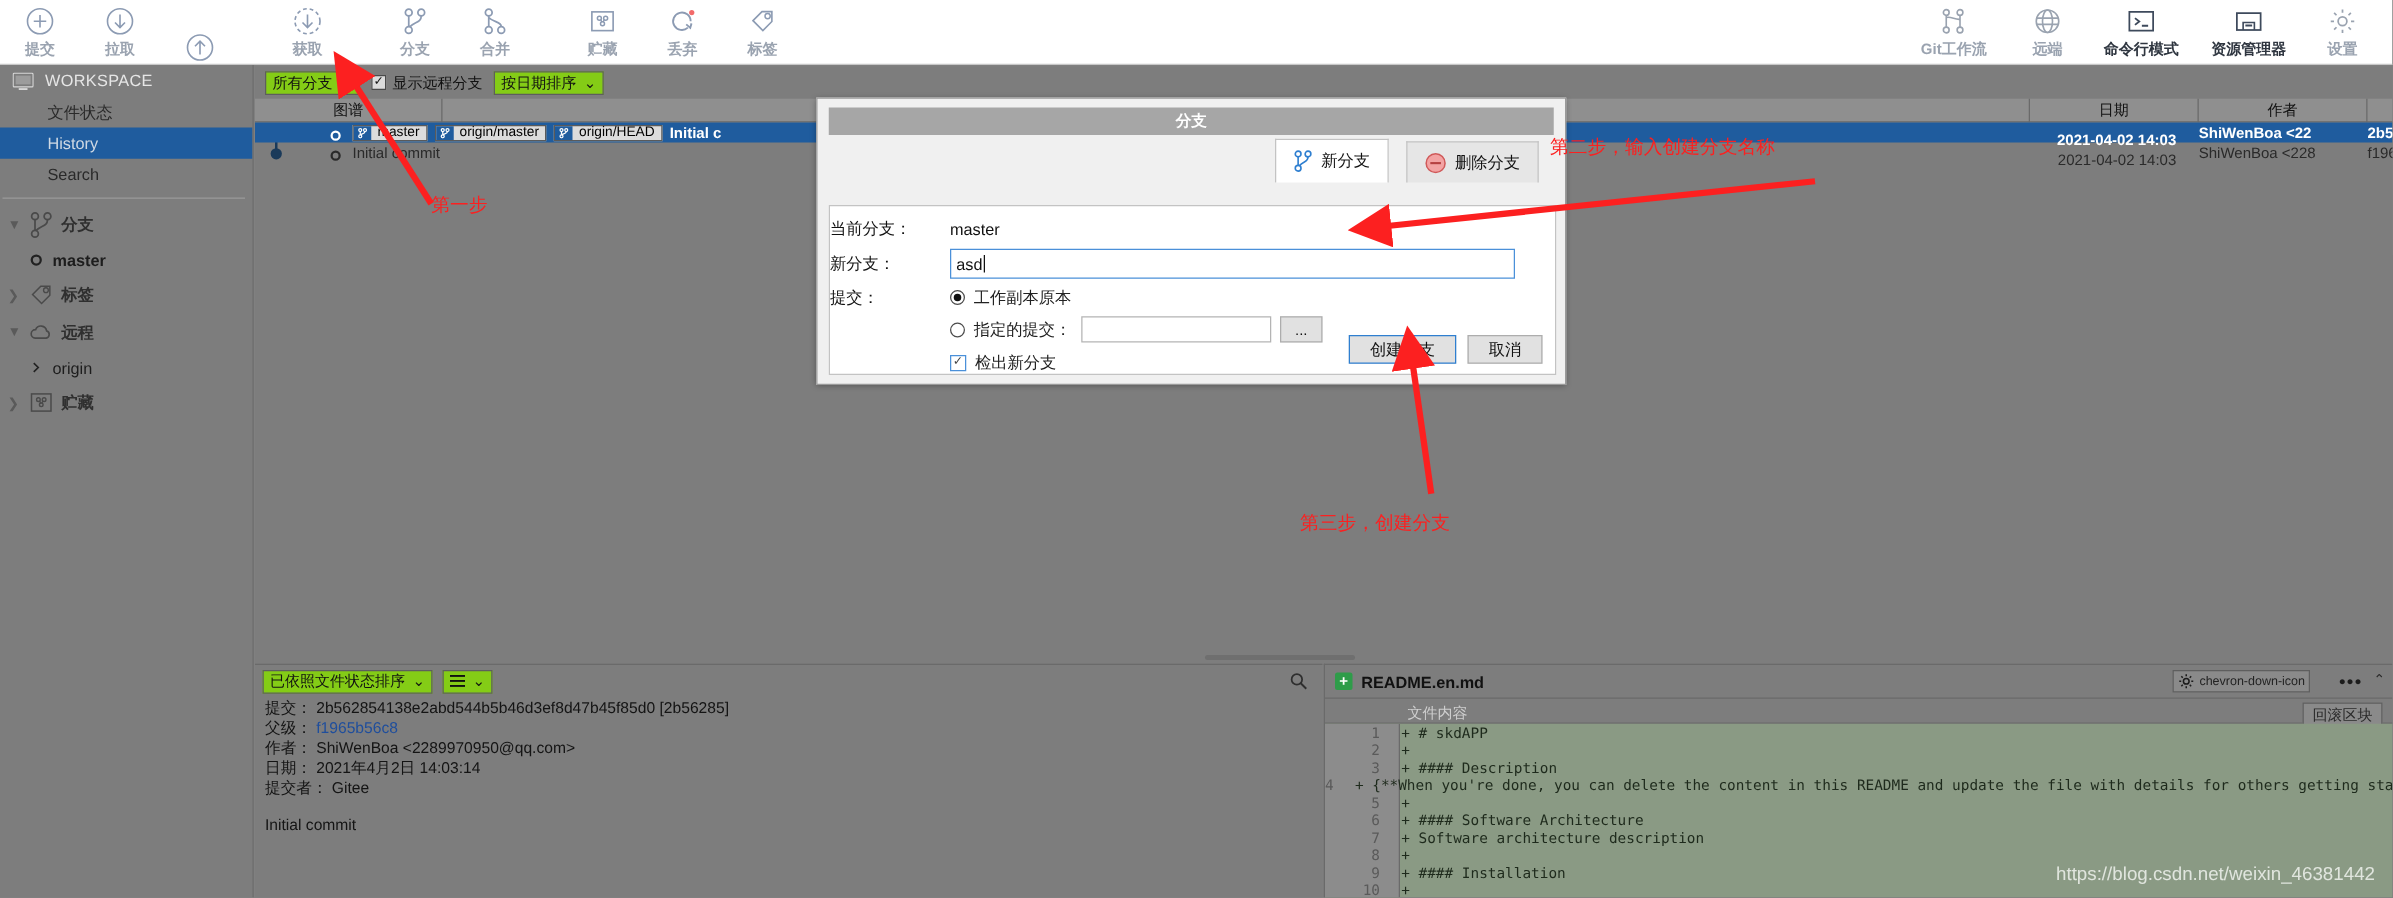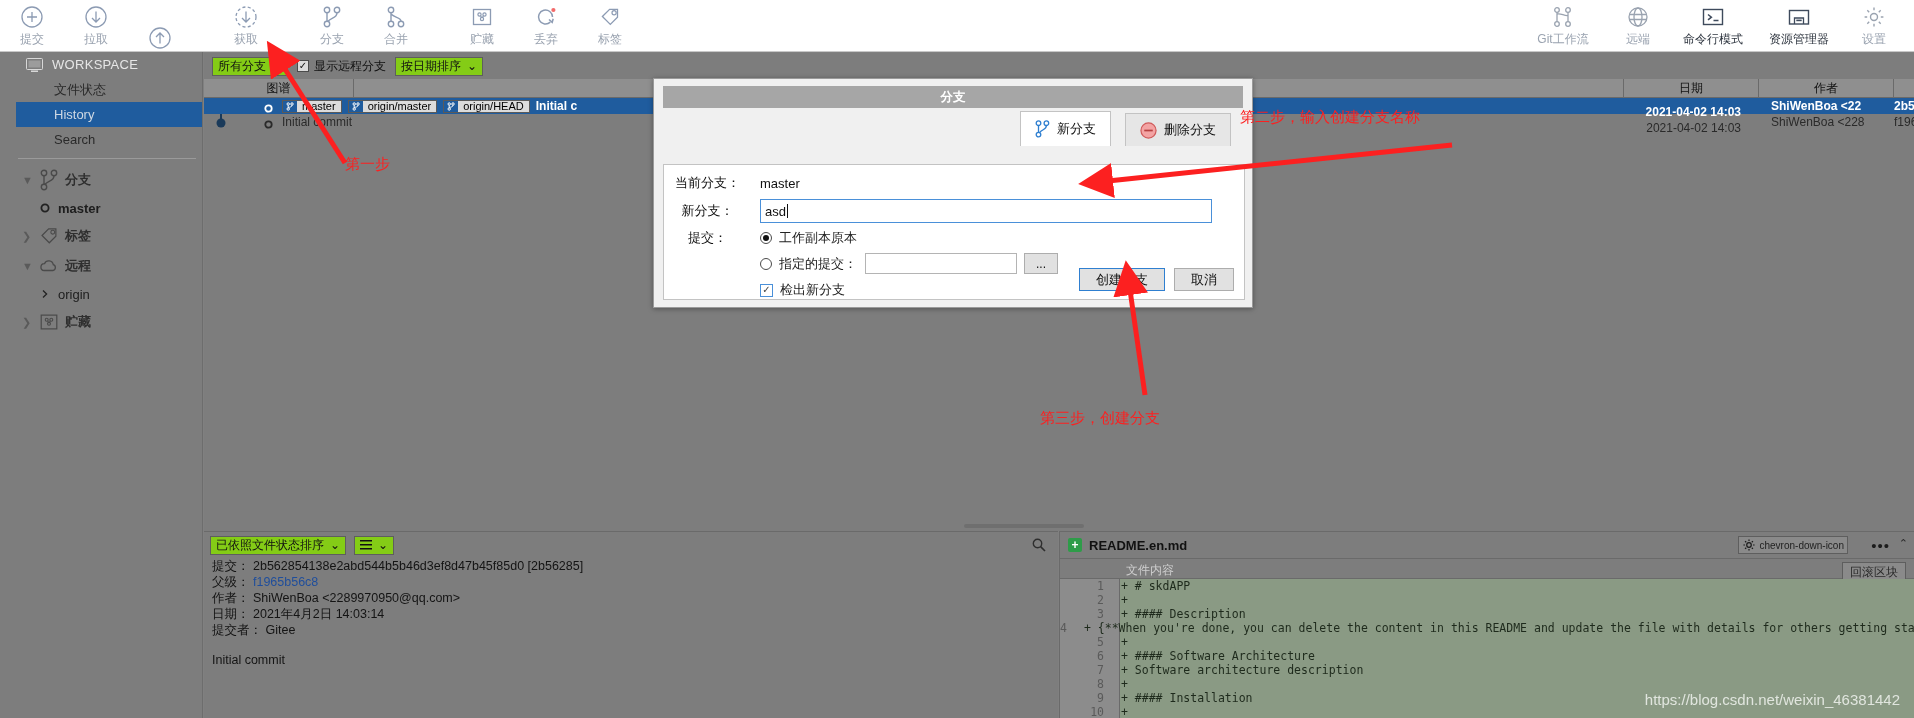--- a/index.html
+++ b/index.html
@@ -7,39 +7,38 @@
   body{
     font-family:"Liberation Sans","DejaVu Sans",sans-serif;
     font-size:13px;
     background:#808080;
     color:#222;
     position:relative;
   }
   
   #toolbar{
     position:absolute;left:0;top:0;width:1914px;height:52px;
-    background:#ffffff;border-bottom:1px solid #c8c8c8;
+    background:#ffffff;border-bottom:1px solid #c8c8c8;font-weight:bold;
   }
   .tb-group{position:absolute;top:0;height:52px;display:flex;align-items:flex-start;}
   .tb-btn{
     width:64px;height:52px;display:flex;flex-direction:column;
     align-items:center;justify-content:flex-start;padding-top:4px;
     cursor:default;
   }
   .tb-btn .ic{height:26px;display:flex;align-items:center;justify-content:center;}
   .tb-btn .lb{font-size:12px;color:#9aa3b0;margin-top:1px;white-space:nowrap;}
   .tb-btn.enabled .lb{color:#2f3640;}
   .tb-wide{width:86px;}
 
   
   #sidebar{
     position:absolute;left:0;top:52px;width:203px;height:666px;
     background:#7d7d7d;border-right:1px solid #6d6d6d;
     overflow:hidden;
-    padding-left:16px;
   }
   .sb-row{height:25px;display:flex;align-items:center;padding-left:10px;color:#d8d8d8;font-size:13px;}
   .sb-ws{font-size:13px;color:#e6e6e6;letter-spacing:.3px;}
   .sb-sub{padding-left:38px;color:#2a2a2a;font-size:13px;}
   .sb-sub.selected{background:#1f5c9e;color:#cfd9e4;}
   .sb-sep{height:1px;background:#9a9a9a;margin:6px 6px 6px 2px;}
   .sb-grp{height:30px;display:flex;align-items:center;padding-left:6px;color:#2f2f2f;font-weight:bold;font-size:13px;}
   .sb-grp .tw{width:16px;color:#5a5a5a;font-size:11px;}
   .sb-grp .gic{width:22px;display:flex;align-items:center;justify-content:center;}
   .sb-item{height:26px;display:flex;align-items:center;padding-left:24px;color:#1d1d1d;font-size:13px;}
@@ -67,21 +66,21 @@
     position:absolute;left:204px;top:79px;width:1710px;height:19px;
     background:#8f8f8f;border-bottom:1px solid #6a6a6a;font-size:12px;color:#111;
   }
   .ch-cell{position:absolute;top:0;height:19px;display:flex;align-items:center;justify-content:center;border-right:1px solid #6a6a6a;}
   #commit-rows{position:absolute;left:204px;top:98px;width:1710px;height:330px;background:#7d7d7d;}
   .crow{position:absolute;left:0;width:1710px;height:16px;display:flex;align-items:center;font-size:12px;}
   .crow.sel{background:#1f5c9e;color:#fff;font-weight:bold;}
   .crow.unsel{color:#2a2a2a;}
   .msg-col{position:absolute;left:72px;}
   .date-col{position:absolute;left:1420px;width:125px;text-align:right;padding-right:8px;margin-top:12px;}
-  .auth-col{position:absolute;left:1555px;width:120px;margin-left:12px;}
+  .auth-col{position:absolute;left:1555px;width:120px;}
   .sha-col{position:absolute;left:1690px;width:90px;}
   .reftag{
     display:inline-flex;align-items:center;height:13px;background:#dcdcdc;color:#000;
     border:1px solid #5a5a5a;font-size:11px;font-weight:normal;margin-right:6px;
   }
   .reftag .rt-ic{width:14px;display:flex;align-items:center;justify-content:center;background:#1f5c9e;height:100%;}
   .reftag .rt-tx{padding:0 5px;}
 
   
   #hsplit{position:absolute;left:204px;top:428px;width:1710px;height:103px;background:#7d7d7d;}
@@ -128,21 +127,21 @@
     position:absolute;top:5px;height:33px;display:flex;align-items:center;gap:7px;
     padding:0 14px;font-size:13px;color:#111;border:1px solid #c3c3c3;border-bottom:none;
   }
   .tab.active{background:#fff;top:3px;height:35px;border-color:#c3c3c3;z-index:2;}
   .tab.inactive{background:#e6e6e6;}
   #dlg-body{
     position:absolute;left:9px;top:85px;width:582px;height:136px;
     background:#fff;border:1px solid #c3c3c3;
   }
   .frow{display:flex;align-items:center;height:22px;margin-top:7px;}
-  .flabel{width:96px;text-align:center;padding-right:9px;font-size:13px;color:#111;}
+  .flabel{width:96px;text-align:left;padding-right:9px;font-size:13px;color:#111;}
   .fval{font-size:13px;color:#111;}
   #newbranch-input{
     width:452px;height:24px;border:1px solid #4a90d9;background:#fff;
     font-size:13px;padding:0 4px;color:#111;display:flex;align-items:center;
     font-family:"Liberation Sans",sans-serif;
   }
   .caret{display:inline-block;width:1px;height:14px;background:#111;margin-left:1px;}
   .radio{width:12px;height:12px;border:1px solid #4b4b4b;border-radius:50%;background:#fff;display:inline-flex;align-items:center;justify-content:center;margin-right:7px;}
   .radio .in{width:6px;height:6px;border-radius:50%;background:#111;}
   .smallinput{width:152px;height:21px;border:1px solid #b4b4b4;background:#fff;margin-left:8px;}

